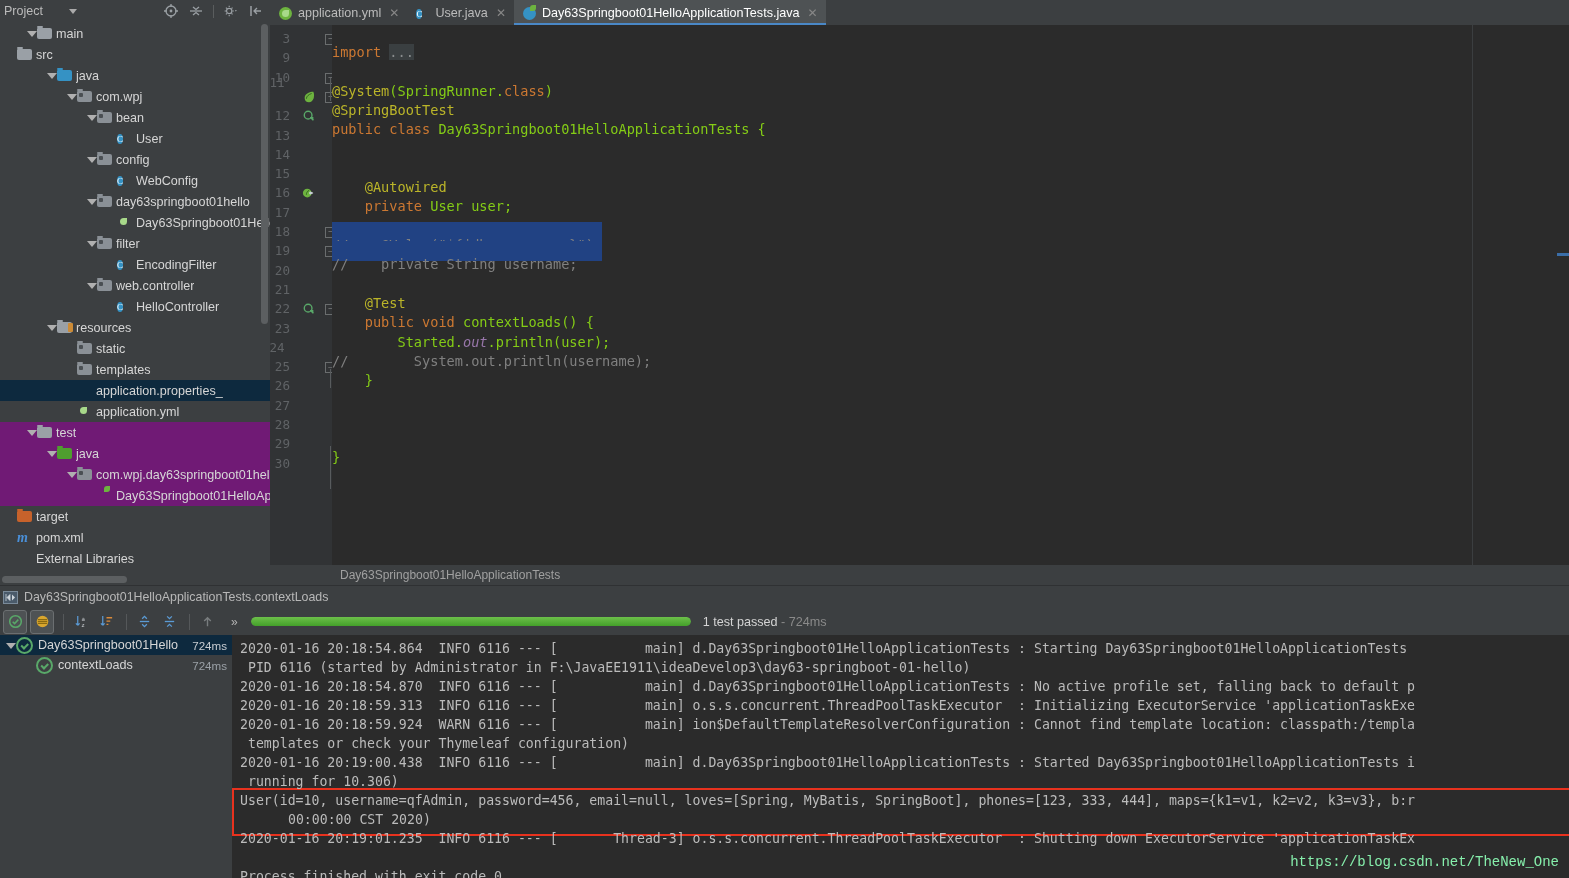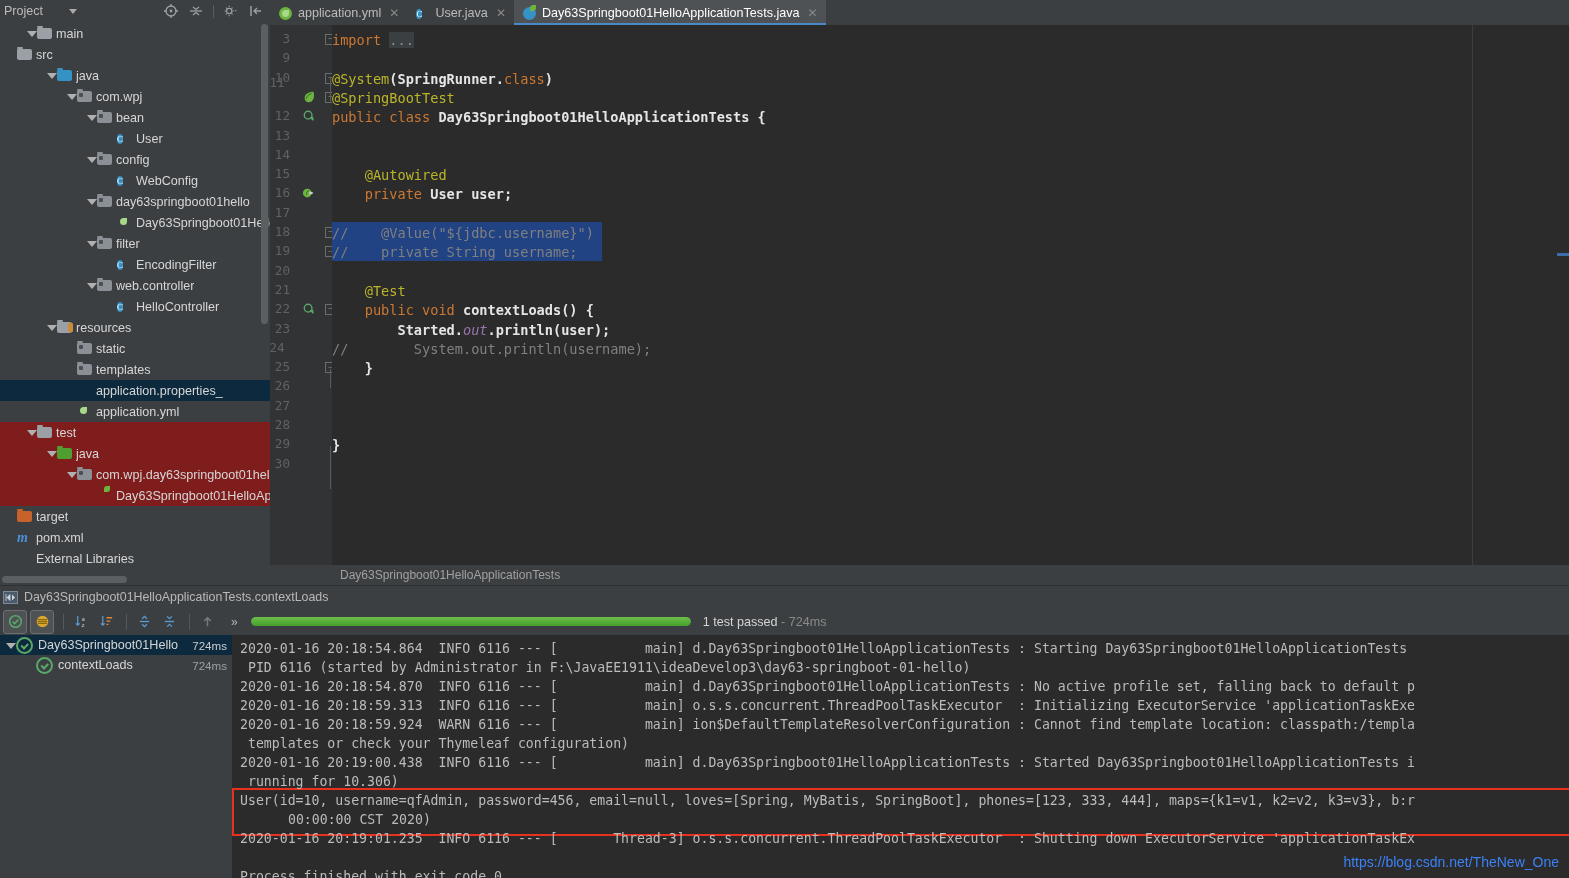--- a/index.html
+++ b/index.html
@@ -18,21 +18,21 @@
   .sidebar{width:270px;flex:0 0 270px;background:#3c3f41;display:flex;flex-direction:column;position:relative;}
   .side-head{height:22px;flex:0 0 22px;display:flex;align-items:center;background:#3c3f41;padding-left:2px;}
   .side-title{font-size:12.5px;color:#bbbbbb;padding-left:2px;}
   .side-caret{margin-left:26px;width:0;height:0;border-left:4px solid transparent;border-right:4px solid transparent;border-top:5px solid #aaaaaa;}
   .side-tools{margin-left:auto;display:flex;align-items:center;gap:9px;padding-right:6px;}
   .tool{width:16px;height:16px;display:block;opacity:.82;}
   .toolsep{width:1px;height:13px;background:#5a5d5e;}
 
   .tree{flex:1;overflow:hidden;position:relative;background:#3c3f41;padding-top:1px;}
   .row{height:21px;display:flex;align-items:center;white-space:nowrap;font-size:12.6px;color:#d6d6d6;position:relative;}
-  .row.test-scope{background:#7f1d1d;}
+  .row.test-scope{background:#701a75;}
   .row.sel{background:#0d293e;}
   .arrow{width:11px;height:11px;flex:0 0 11px;position:relative;}
   .arrow.open::after{content:"";position:absolute;left:1px;top:3px;border-left:5px solid transparent;border-right:5px solid transparent;border-top:6px solid #b0b0b0;}
   .ico{width:15px;height:15px;flex:0 0 15px;margin-right:4px;position:relative;display:inline-block;}
   .lbl{overflow:hidden;}
 
   
   .f-grey{background:#9aa0a6;border-radius:1px 2px 2px 2px;height:11px;margin-top:2px;position:relative;}
   .f-grey::before{content:"";position:absolute;left:0;top:-2px;width:6px;height:2px;background:#9aa0a6;border-radius:1px;}
   .f-blue{background:#3592c4;border-radius:1px 2px 2px 2px;height:11px;margin-top:2px;position:relative;}
@@ -72,26 +72,26 @@
   .tabico{width:14px;height:14px;flex:0 0 14px;}
 
   .code-wrap{flex:1;display:flex;position:relative;overflow:hidden;}
   .gutter{width:62px;flex:0 0 62px;background:#313335;position:relative;}
   .gnum{position:absolute;right:42px;font-size:12.6px;color:#606366;font-family:"DejaVu Sans Mono",monospace;text-align:right;width:26px;}
   .gicon{position:absolute;left:32px;width:14px;height:14px;}
   .fold{position:absolute;left:56px;width:9px;height:9px;border:1px solid #6a6d6e;color:#8a8d8e;font-size:8px;line-height:7px;text-align:center;background:#313335;}
   .foldline{position:absolute;left:60px;width:1px;background:#585b5d;}
 
   .code{flex:1;position:relative;background:#2b2b2b;overflow:hidden;font-family:"DejaVu Sans Mono",monospace;font-size:13.6px;line-height:19.3px;}
-  .cl{position:absolute;left:0;white-space:pre;}
+  .cl{position:absolute;left:0;white-space:pre;margin-top:12px;}
   .selband{position:absolute;left:0;background:#214283;}
   .k{color:#cc7832;}
   .ann{color:#bbb529;}
   .cmt{color:#808080;}
-  .txt{color:#e5e5e5;font-weight:bold;}
+  .txt{color:#84cc16;}
   .stat{color:#9876aa;font-style:italic;}
 
   .rgutter{width:12px;flex:0 0 12px;background:#2b2b2b;position:relative;}
   .rmark{position:absolute;left:0;width:12px;height:3px;}
   .breadcrumb{height:20px;flex:0 0 20px;background:#3c3f41;display:flex;align-items:center;padding-left:70px;font-size:12px;color:#a0a0a0;}
 
   
   .runhead{height:22px;flex:0 0 22px;background:#3c3f41;display:flex;align-items:center;gap:6px;padding-left:3px;border-top:1px solid #2f3133;}
   .runhead .bc{font-size:12.4px;color:#b8b8b8;}
 
@@ -112,21 +112,21 @@
   .trow{height:20px;display:flex;align-items:center;font-size:12.6px;color:#d6d6d6;padding-left:2px;white-space:nowrap;}
   .trow.sel{background:#0d293e;}
   .tms{margin-left:auto;padding-right:5px;font-size:11.6px;color:#9aa0a6;}
   .trow.sel .tms{color:#c7ccd1;}
   .okmark{width:13px;height:13px;border-radius:50%;border:2px solid #59a869;position:relative;flex:0 0 13px;margin-right:5px;}
   .okmark::after{content:"";position:absolute;left:2.5px;top:4px;width:5px;height:2.5px;border-left:2px solid #59a869;border-bottom:2px solid #59a869;transform:rotate(-45deg);}
 
   .console{flex:1;background:#2b2b2b;position:relative;overflow:hidden;font-family:"DejaVu Sans Mono",monospace;font-size:13.2px;line-height:19px;color:#bbbbbb;padding-left:8px;}
   .ln{position:absolute;left:8px;white-space:pre;}
   .redbox{position:absolute;border:2px solid #e8321e;pointer-events:none;}
-  .watermark{position:absolute;right:10px;bottom:6px;font-size:14px;color:#3b82f6;font-family:Liberation Sans, sans-serif;}
+  .watermark{position:absolute;right:10px;bottom:6px;font-size:14px;color:#86efac;font-family:Liberation Mono, monospace;}
 </style>
 </head>
 <body>
 
 <div class="app">
 
   <div class="top">
 
     <div class="sidebar">
       <div class="side-head">

